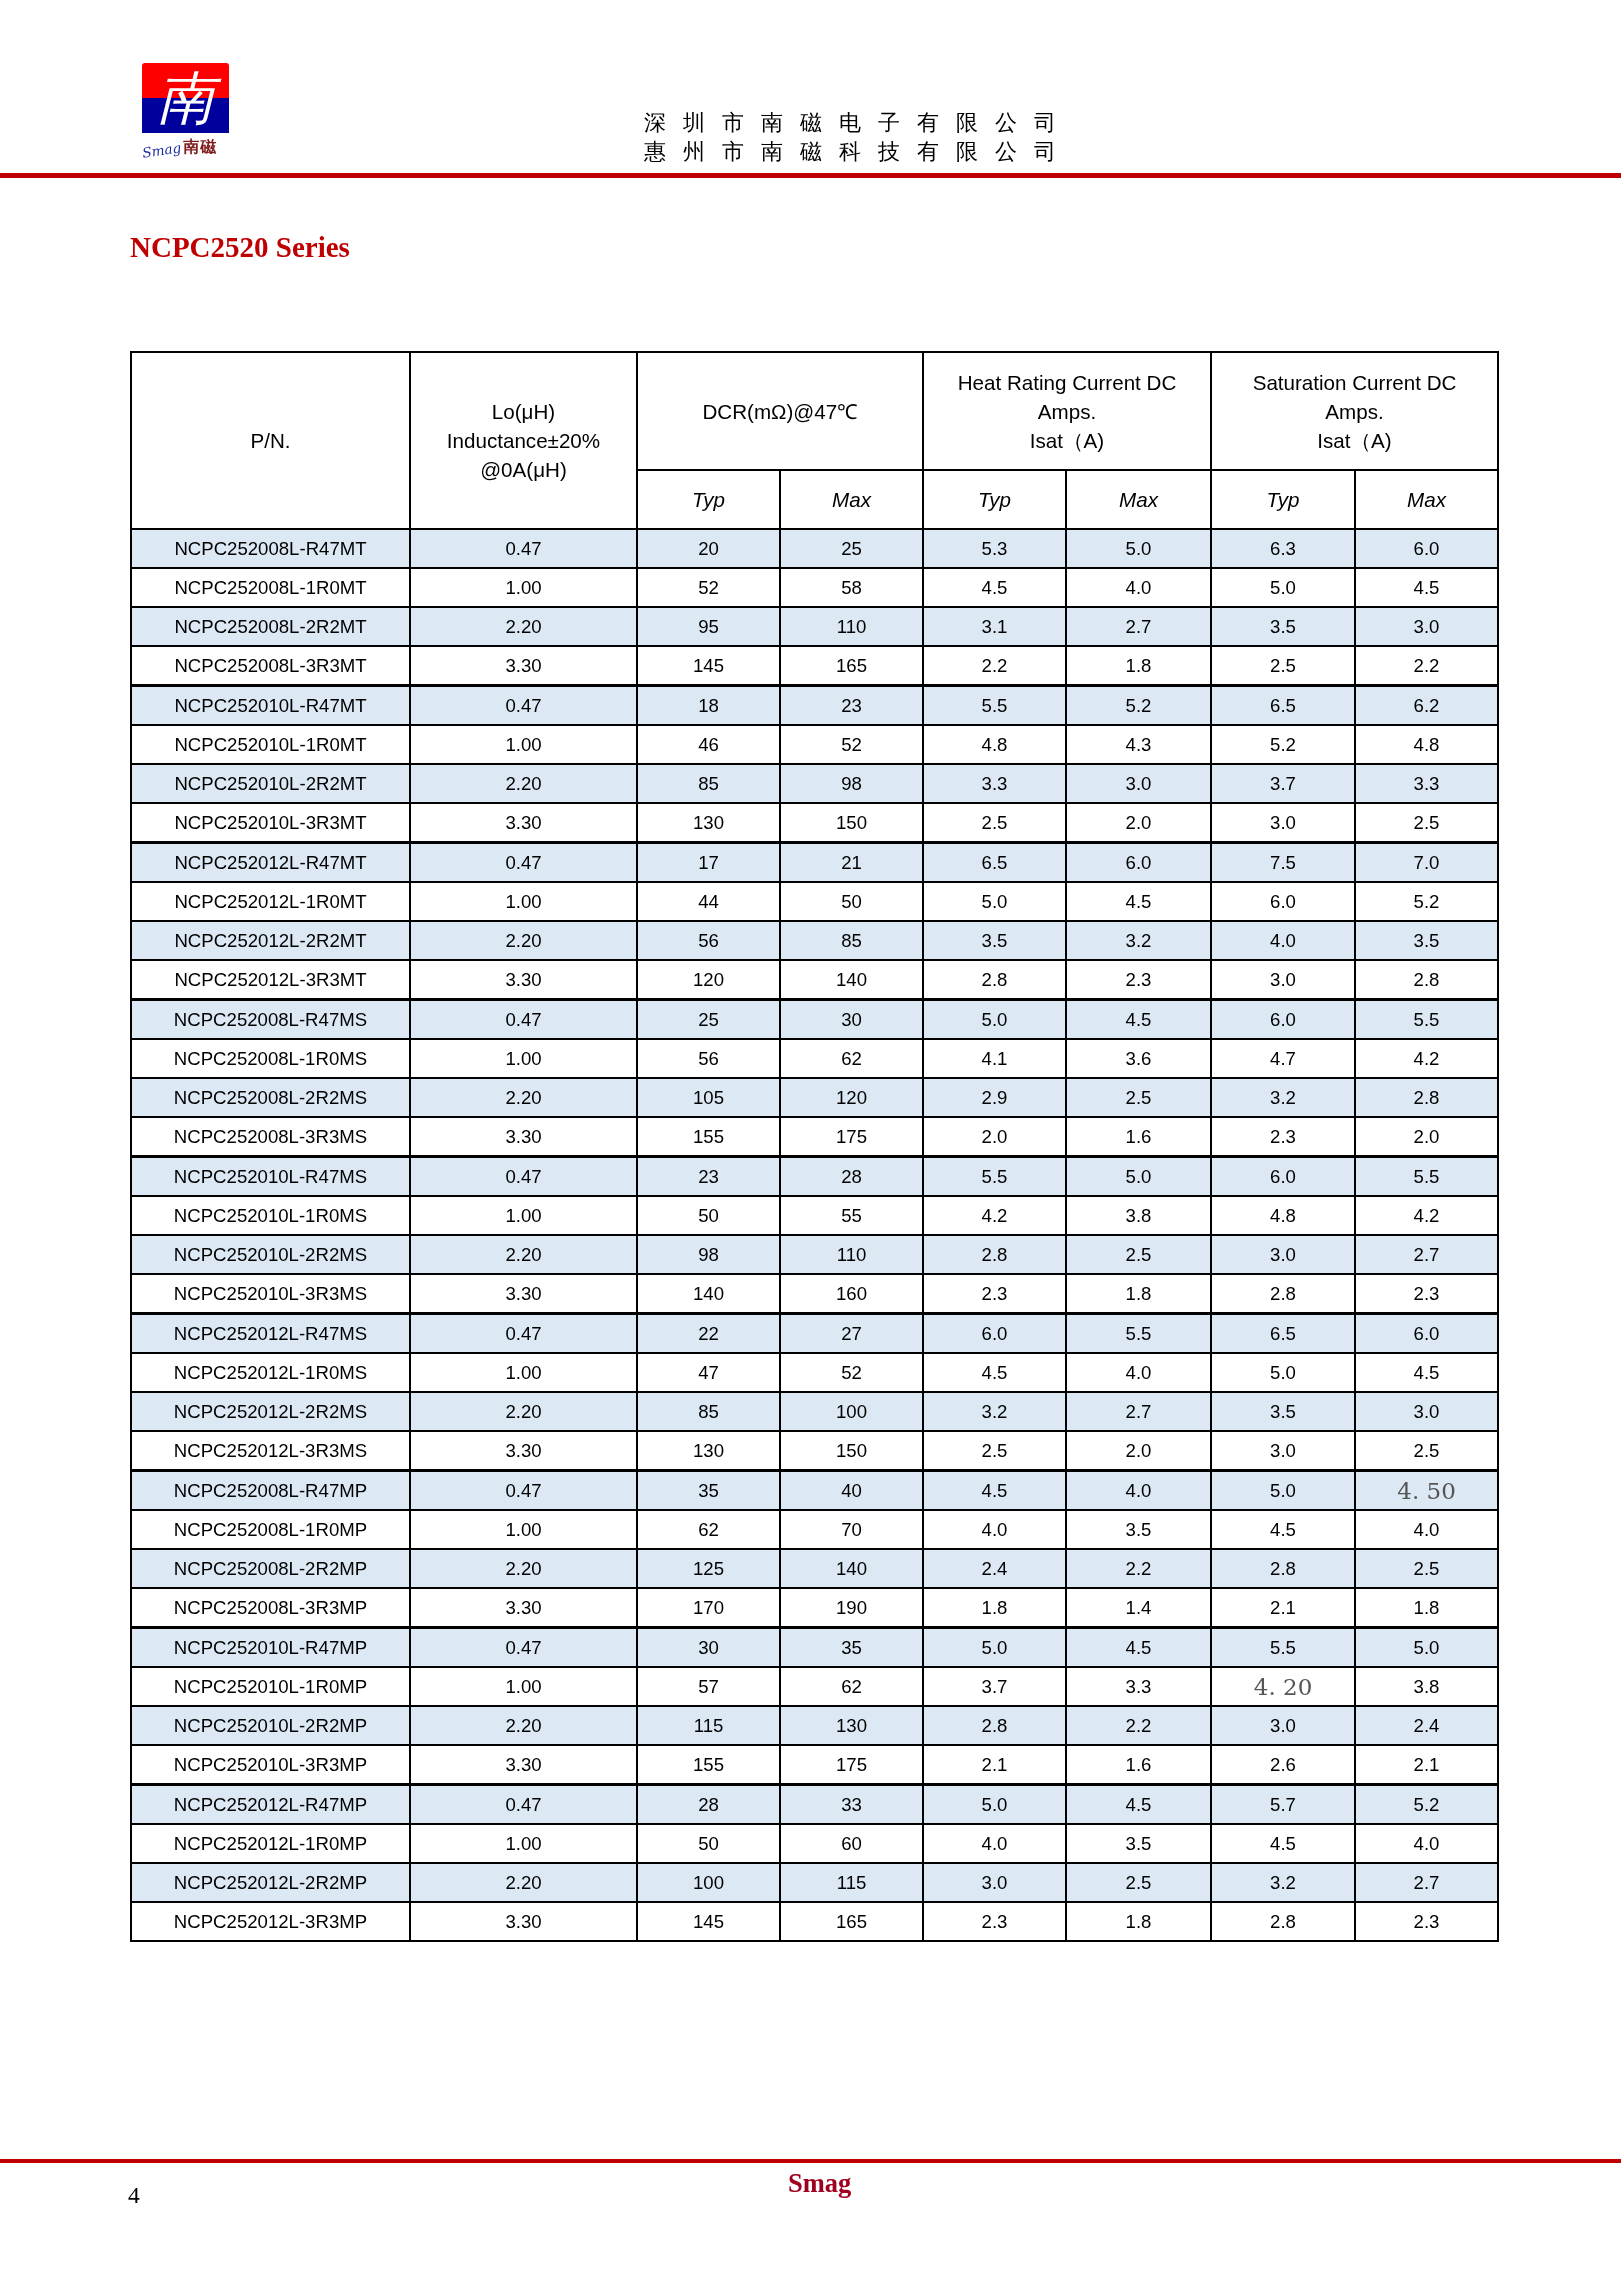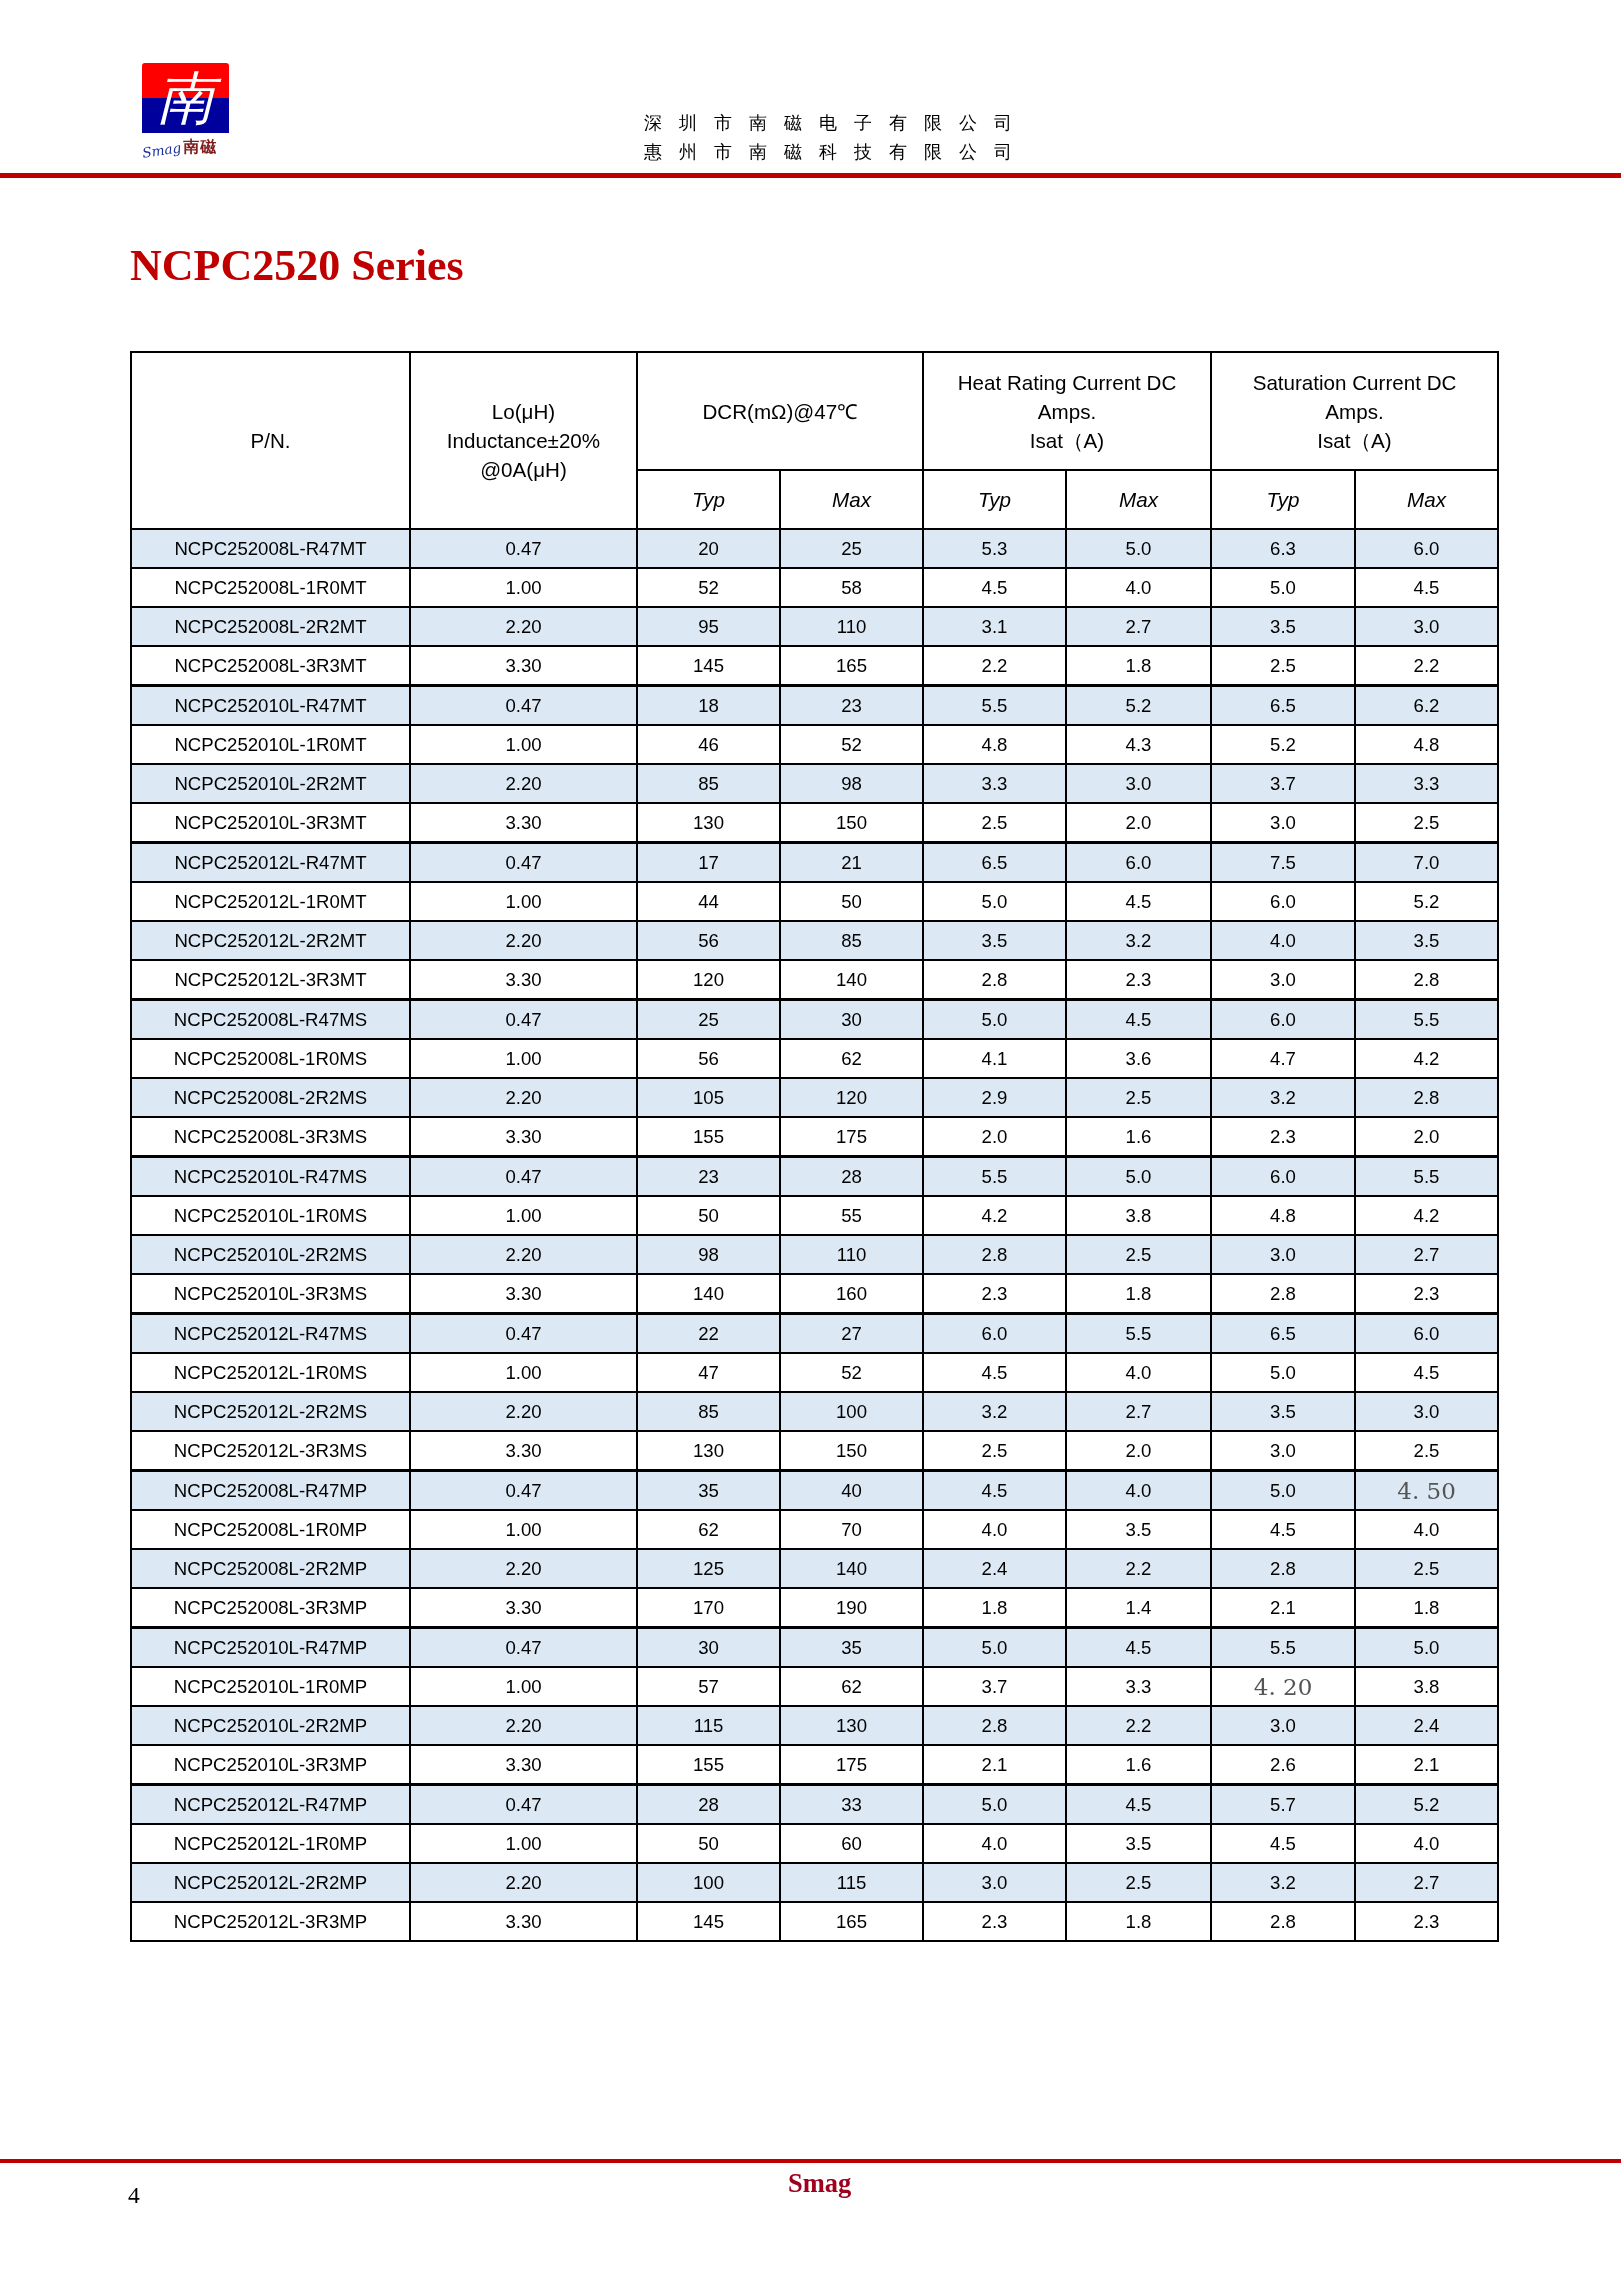--- a/index.html
+++ b/index.html
@@ -6,25 +6,25 @@
   body { width: 1621px; height: 2293px; position: relative; overflow: hidden; font-family: "Liberation Sans", sans-serif; }
   .logo { position: absolute; left: 142px; top: 63px; width: 87px; }
   .logo-box { width: 87px; height: 71px; position: relative; border-radius: 2.9px 2.9px 0 0; overflow: hidden; }
   .logo-red { position: absolute; left: 0; top: 0; width: 100%; height: 35px; background: #ff0000; }
   .logo-blue { position: absolute; left: 0; top: 35px; width: 100%; height: 35px; background: #00009c; }
   .logo-glyph { position: absolute; left: 0; top: 0; width: 100%; height: 100%; display: flex; align-items: center; justify-content: center; color: #ffffff; font-family: "DejaVu Serif", serif; font-size: 57px; font-style: italic; line-height: 1; }
   .logo-sub { margin-top: 2.9px; display: flex; align-items: flex-end; gap: 2px; color: #1e2fa0; }
   .logo-script { font-family: "DejaVu Serif", serif; font-style: italic; font-size: 13.7px; transform: rotate(-8deg); }
   .logo-cn { font-size: 16px; font-weight: bold; color: #7f1d1d; letter-spacing: 1px; }
 
-  .company { position: absolute; left: 644px; top: 108px; width: 412px; font-family: "DejaVu Sans", sans-serif; font-size: 18px; line-height: 29px; letter-spacing: 17px; color: #000; }
+  .company { position: absolute; left: 644px; top: 108px; width: 412px; font-family: "DejaVu Sans", sans-serif; font-size: 22px; line-height: 29px; letter-spacing: 17px; color: #000; }
   .company div { white-space: nowrap; }
 
   .rule-top { position: absolute; left: 0; top: 173px; width: 1621px; height: 4.9px; background: #c00000; }
-  .title { position: absolute; left: 130px; top: 240px; font-family: "Liberation Serif", serif; font-weight: bold; font-size: 44px; color: #c00000; }
+  .title { position: absolute; left: 130px; top: 231px; font-family: "Liberation Serif", serif; font-weight: bold; font-size: 29px; color: #c00000; }
 
   table.spec { position: absolute; left: 130px; top: 351px; border-collapse: collapse; table-layout: fixed; width: 1368px; font-size: 18.6px; color: #000; }
   table.spec th, table.spec td { border: 2px solid #000; text-align: center; padding: 0; }
   table.spec th { font-weight: normal; font-size: 20.6px; line-height: 29px; }
   table.spec thead tr.h1 th { height: 116px; }
   table.spec thead tr.h2 th { height: 57px; font-style: italic; }
   table.spec tbody td { height: 37px; }
   table.spec tbody tr.groupstart td { border-top-width: 3.9px; }
   table.spec tbody tr.shaded td { background: #dce9f5; }
   .alt-font { font-family: "DejaVu Serif", serif; color: #555; font-size: 23px; }

